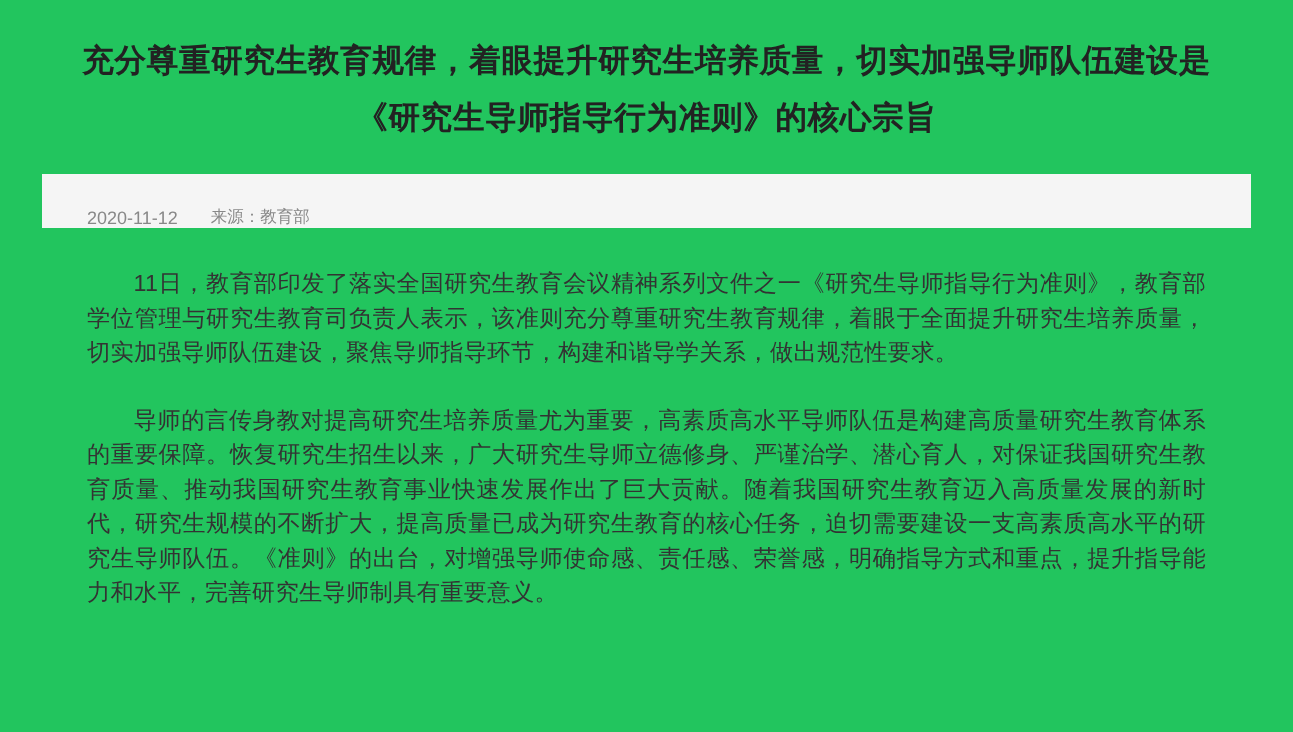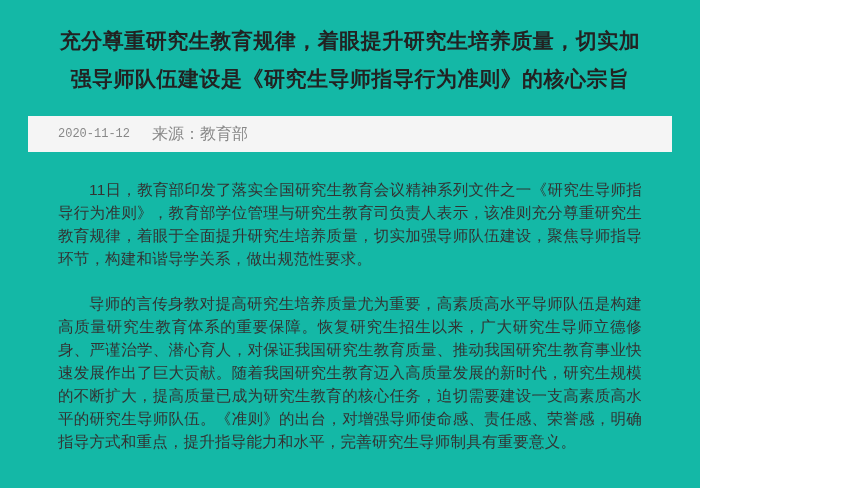--- a/index.html
+++ b/index.html
@@ -9,23 +9,23 @@
   body {
     width: 862px;
     height: 488px;
     background: #ffffff;
     font-family: "Liberation Sans", "DejaVu Sans", sans-serif;
     color: #333333;
     overflow: hidden;
   }
   .page {
     position: relative;
-    width: 700px;
+    width: 862px;
     height: 488px;
-    background: #14b8a6;
+    background: #22c55e;
     box-sizing: border-box;
   }
   .article {
     padding: 0 28px;
     box-sizing: border-box;
   }
   .title {
     margin: 0;
     padding: 22px 24px 10px 24px;
     font-size: 21px;
@@ -33,32 +33,31 @@
     font-weight: bold;
     color: #222222;
     text-align: center;
     letter-spacing: 0.5px;
   }
   .meta-bar {
     margin: 8px 0 0 0;
     background: #f5f5f5;
     height: 36px;
     display: flex;
-    align-items: center;
+    align-items: flex-end;
     padding-left: 30px;
     box-sizing: border-box;
-    font-family: Liberation Mono, monospace;
   }
   .meta-date {
     font-size: 12px;
     color: #888888;
     margin-right: 22px;
   }
   .meta-source {
-    font-size: 16px;
+    font-size: 11px;
     color: #888888;
   }
   .body-text {
     padding: 0 30px;
     box-sizing: border-box;
   }
   .para {
     margin: 0 0 22px 0;
     font-size: 15.5px;
     line-height: 23px;

